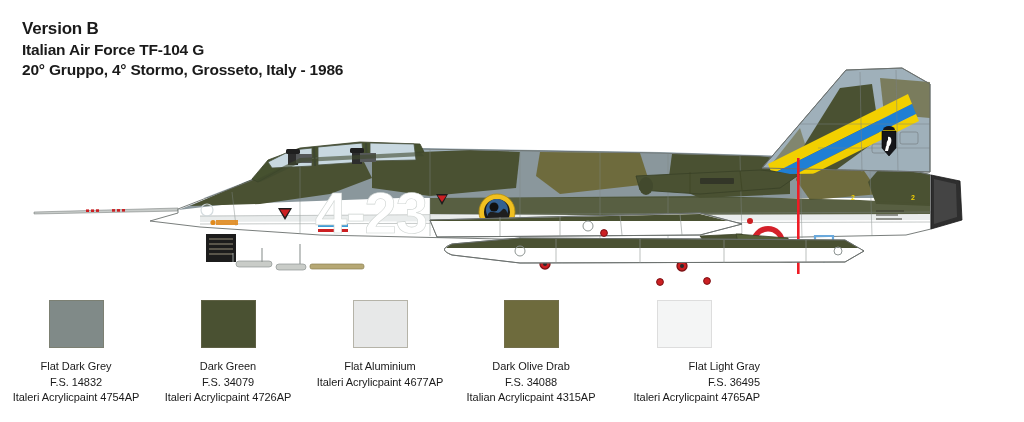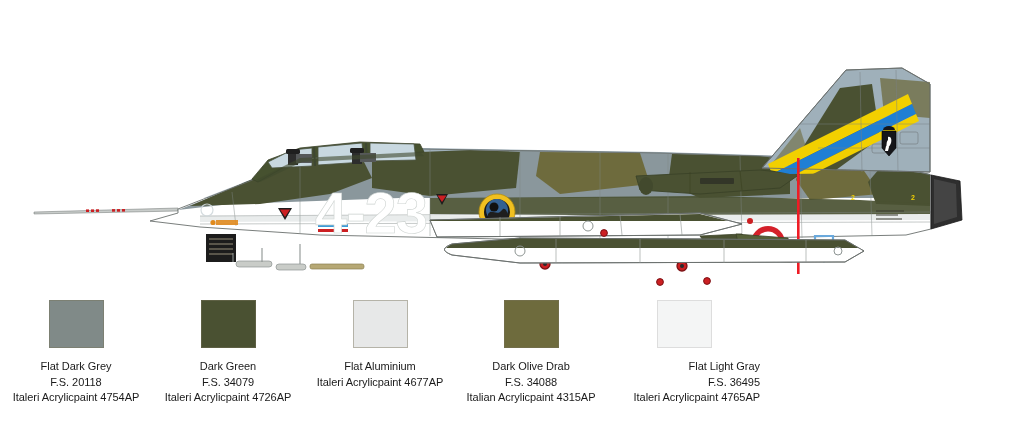--- a/index.html
+++ b/index.html
@@ -75,20 +75,25 @@
     font-weight: normal;
     white-space: nowrap;
     letter-spacing: -0.05px;
   }
 </style>
 </head>
 <body>
 
 <div id="page">
 
+  <div id="heading">
+    <div class="h-line h-title">Version B</div>
+    <div class="h-line h-sub1">Italian Air Force TF-104 G</div>
+    <div class="h-line h-sub2">20° Gruppo, 4° Stormo, Grosseto, Italy - 1986</div>
+  </div>
 
   <div id="artwork">
     <svg width="1024" height="250" viewBox="0 0 1024 250" xmlns="http://www.w3.org/2000/svg">
       <defs>
         <clipPath id="fuseClip">
           <path d="M36,162 L178,160 L250,132 L300,108 L420,100 L660,104 L790,108
                    L812,112 L905,120 L930,126 L930,180 L905,186 L700,190
                    L500,190 L320,186 L200,178 L150,172 L36,164 Z"></path>
         </clipPath>
         <clipPath id="finClip">
@@ -350,21 +355,21 @@
       </g>
     </svg>
   </div>
 
   <div id="legend">
 
     <div class="swatch-cell" style="left:0px;">
       <div class="swatch-chip" style="background:#808a88;"></div>
       <div class="swatch-text">
         <div>Flat Dark Grey</div>
-        <div>F.S. 20118</div>
+        <div>F.S. 14832</div>
         <div>Italeri Acrylicpaint 4754AP</div>
       </div>
     </div>
 
     <div class="swatch-cell" style="left:152px;">
       <div class="swatch-chip" style="background:#4a5132;"></div>
       <div class="swatch-text">
         <div>Dark Green</div>
         <div>F.S. 34079</div>
         <div>Italeri Acrylicpaint 4726AP</div>

